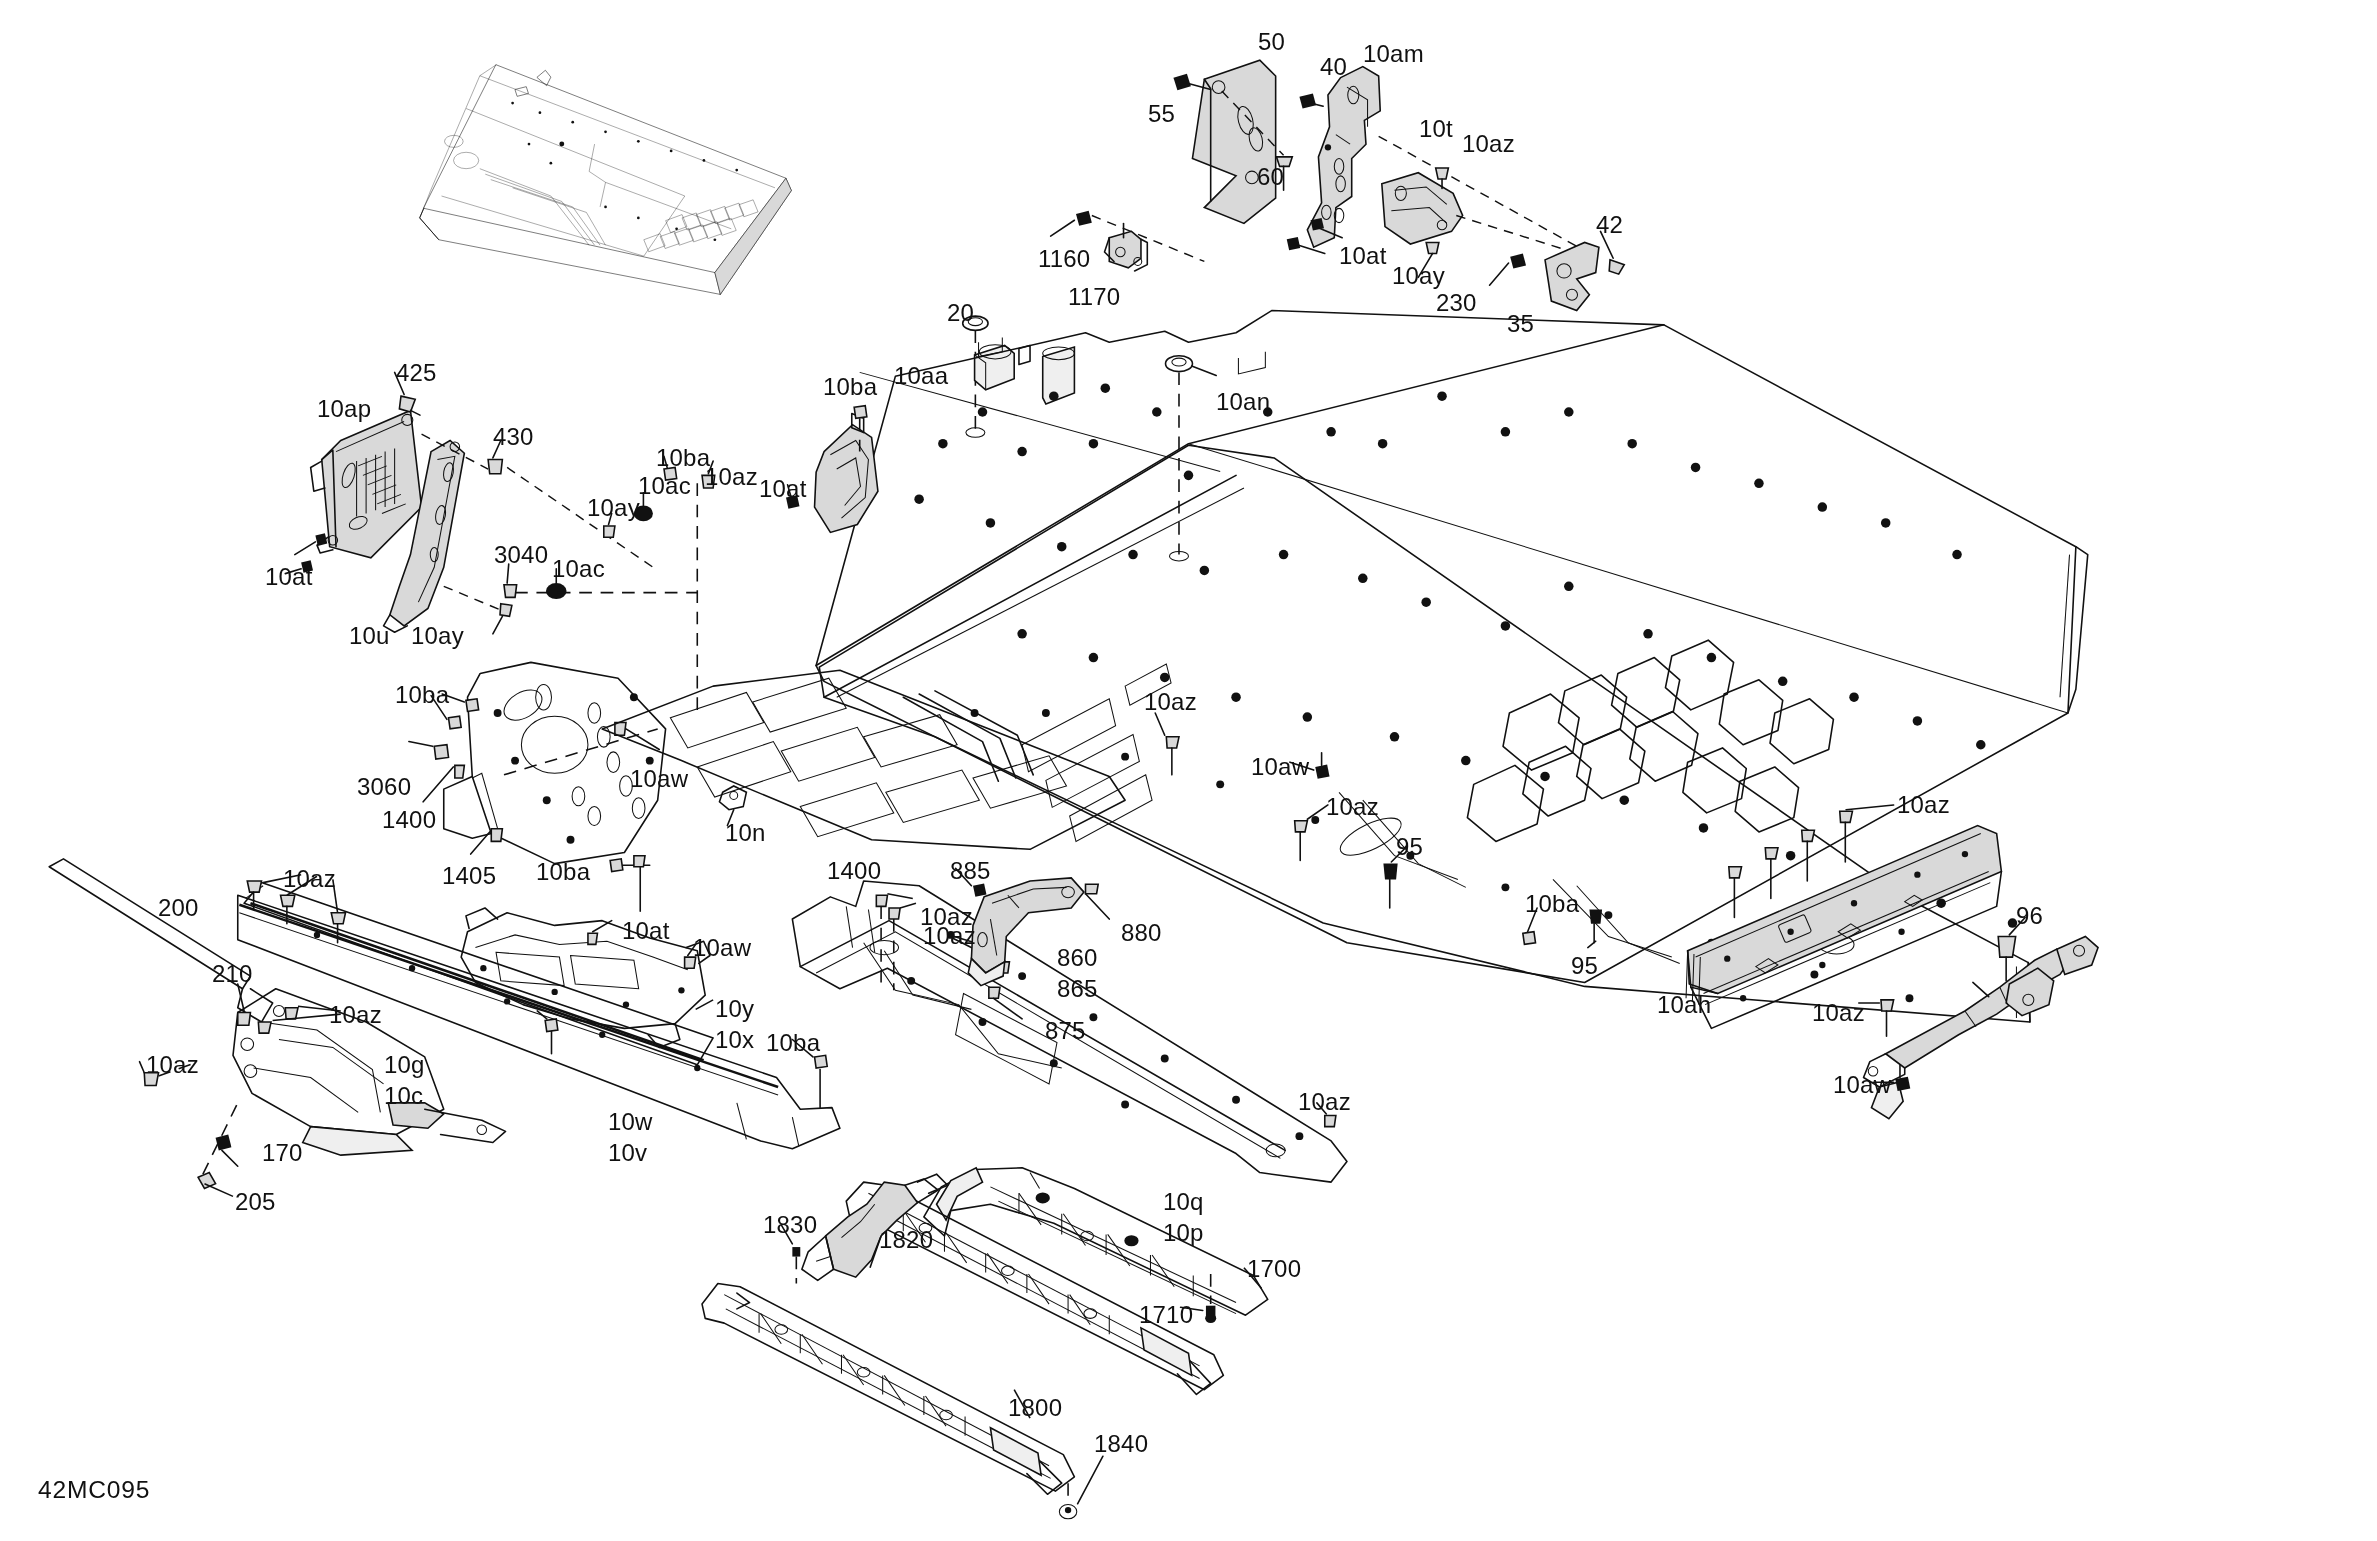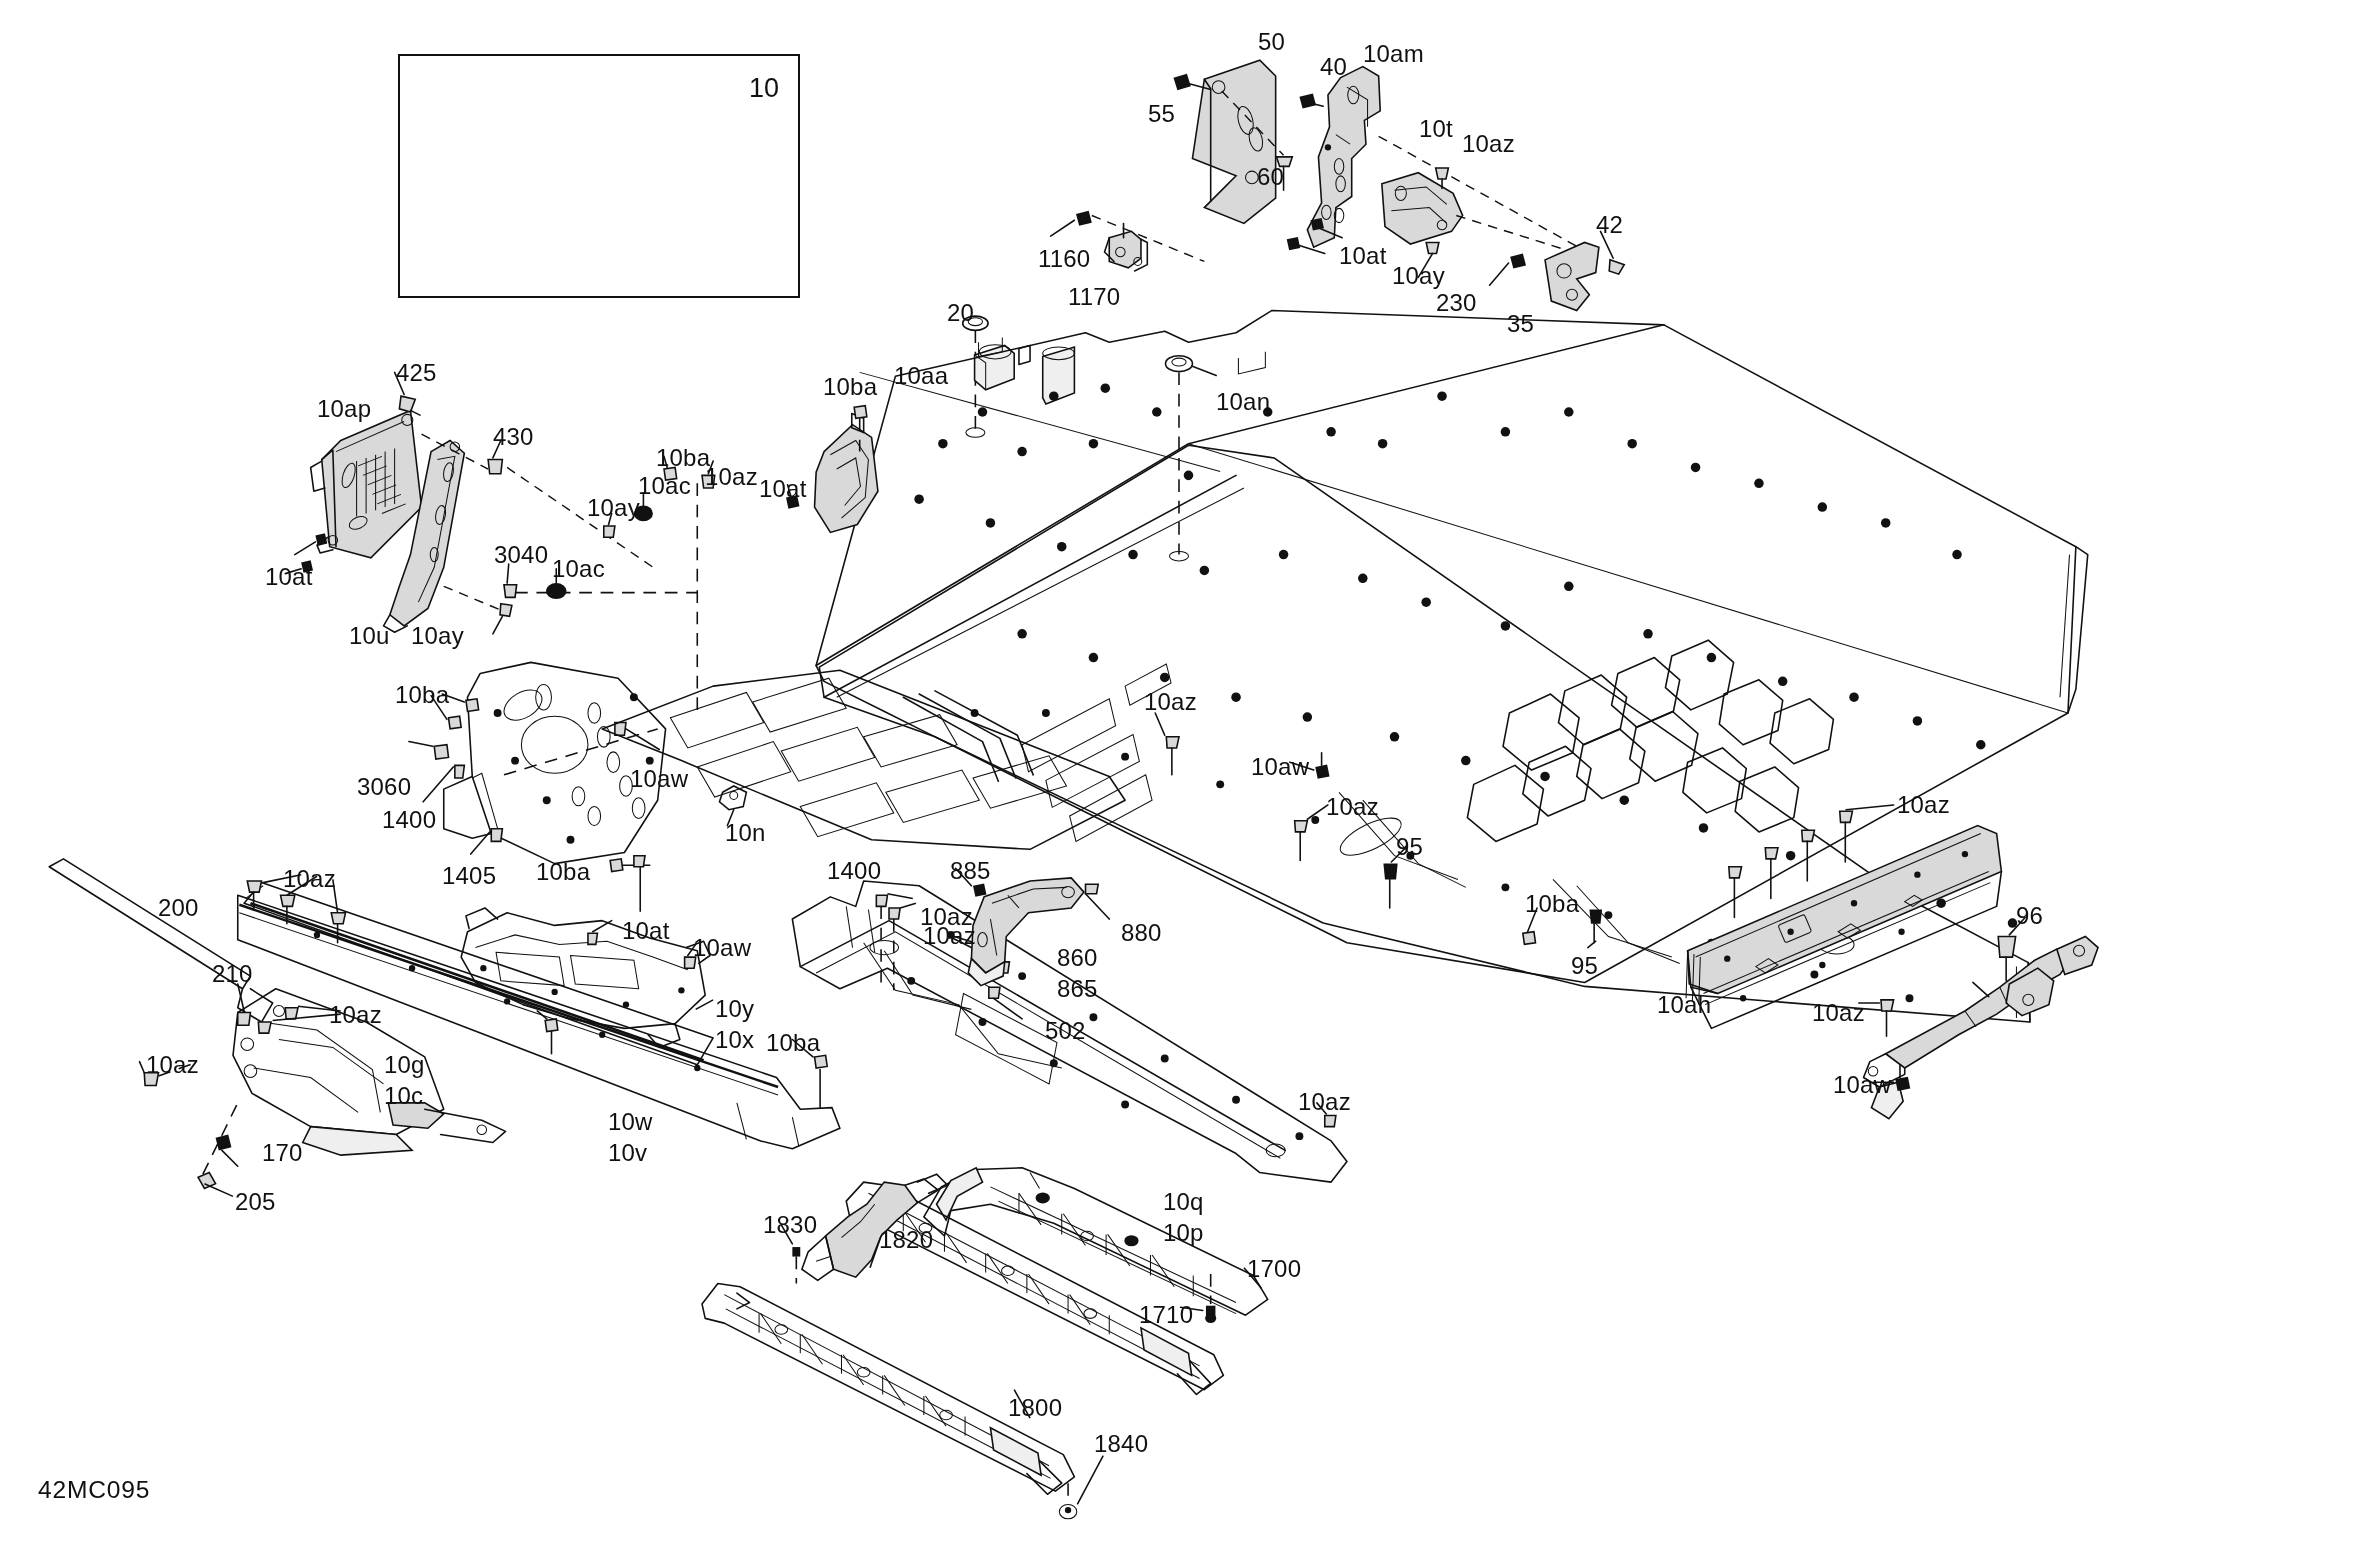--- a/index.html
+++ b/index.html
@@ -861,23 +861,20 @@
     <g>
       <ellipse class="ln-t" cx="1348" cy="1908" rx="11" ry="9"></ellipse>
       <circle class="dot" cx="1348" cy="1906" r="4"></circle>
       <path class="dash" d="M1348 1872 L1348 1898"></path>
       <path class="ln" d="M1360 1898 L1392 1838"></path>
     </g>
     <path class="leadline" d="M1300 1790 L1280 1754"></path>
 
   </svg>
 
-  <div id="inset">
-    <span class="inset-num">10</span>
-  </div>
 
   <div id="callout-layer">
       <div class="lbl" style="left: 1258px; top: 29px;">50</div>
       <div class="lbl" style="left: 1363px; top: 41px;">10am</div>
       <div class="lbl" style="left: 1320px; top: 54px;">40</div>
       <div class="lbl" style="left: 1148px; top: 101px; text-align: center;">55</div>
       <div class="lbl" style="left: 1419px; top: 116px;">10t</div>
       <div class="lbl" style="left: 1462px; top: 131px;">10az</div>
       <div class="lbl" style="left: 1257px; top: 164px;">60</div>
       <div class="lbl" style="left: 1596px; top: 212px;">42</div>
@@ -915,21 +912,21 @@
       <div class="lbl" style="left: 1144px; top: 689px;">10az</div>
       <div class="lbl" style="left: 1251px; top: 754px;">10aw</div>
       <div class="lbl" style="left: 1326px; top: 794px;">10az</div>
       <div class="lbl" style="left: 1396px; top: 834px;">95</div>
       <div class="lbl" style="left: 1525px; top: 891px;">10ba</div>
       <div class="lbl" style="left: 1571px; top: 953px;">95</div>
       <div class="lbl" style="left: 950px; top: 858px;">885</div>
       <div class="lbl" style="left: 1121px; top: 920px;">880</div>
       <div class="lbl" style="left: 1057px; top: 945px;">860</div>
       <div class="lbl" style="left: 1057px; top: 976px;">865</div>
-      <div class="lbl" style="left: 1045px; top: 1018px;">502</div>
+      <div class="lbl" style="left: 1045px; top: 1018px;">875</div>
       <div class="lbl" style="left: 920px; top: 904px;">10az</div>
       <div class="lbl" style="left: 1897px; top: 792px;">10az</div>
       <div class="lbl" style="left: 2016px; top: 903px;">96</div>
       <div class="lbl" style="left: 1657px; top: 992px;">10ah</div>
       <div class="lbl" style="left: 1812px; top: 1000px;">10az</div>
       <div class="lbl" style="left: 1833px; top: 1072px;">10aw</div>
       <div class="lbl" style="left: 158px; top: 895px;">200</div>
       <div class="lbl" style="left: 283px; top: 866px;">10az</div>
       <div class="lbl" style="left: 212px; top: 961px;">210</div>
       <div class="lbl" style="left: 329px; top: 1002px;">10az</div>

